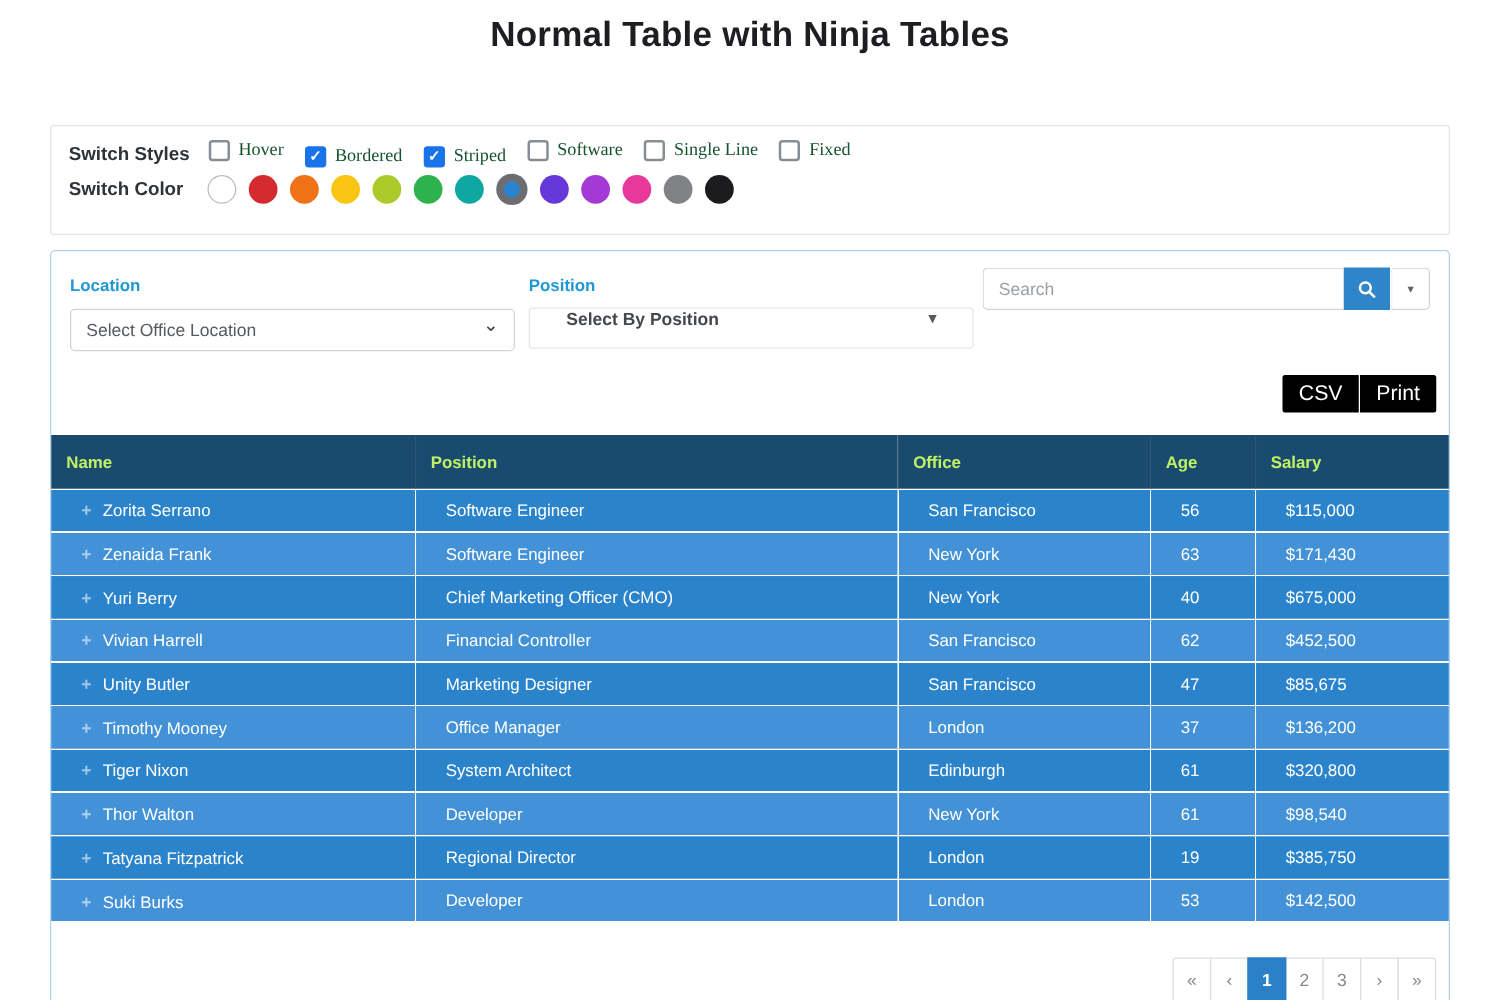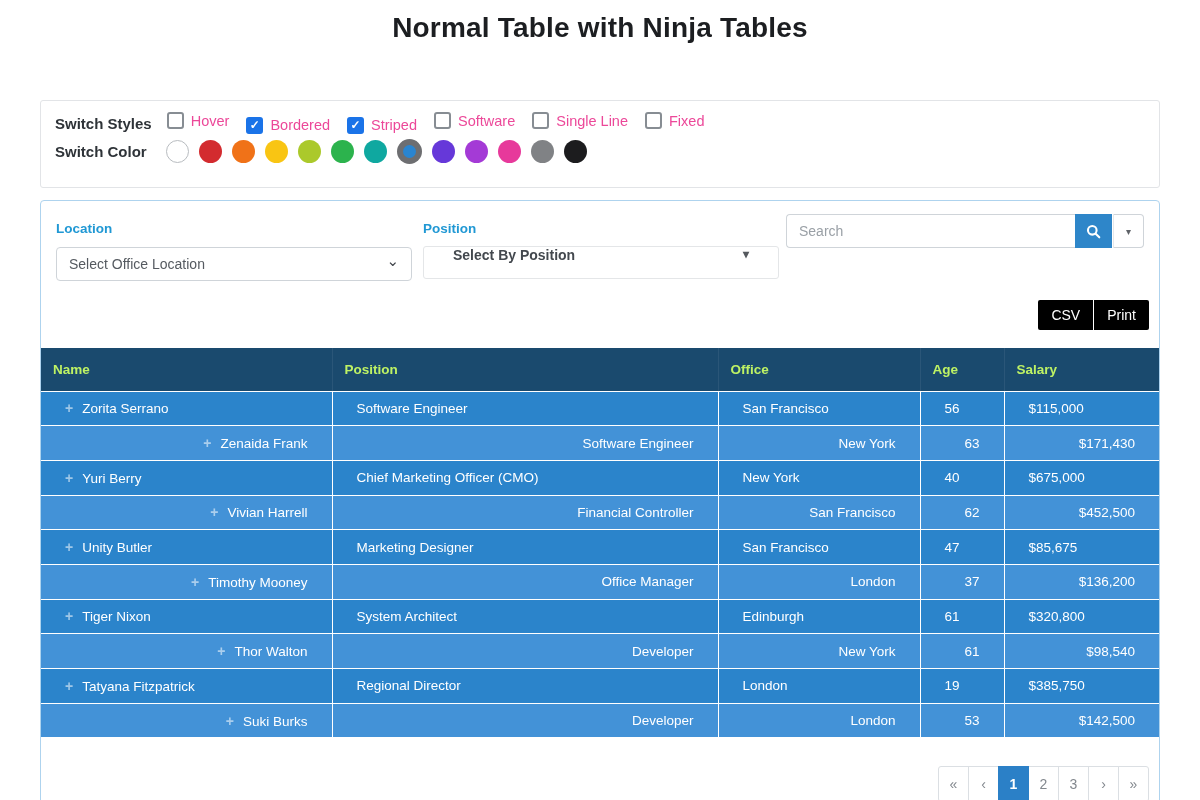--- a/index.html
+++ b/index.html
@@ -13,21 +13,21 @@
   .switch-panel { position: absolute; left: 40px; top: 100px; width: 1120px; height: 88px;
     border: 1px solid #e2e4e7; border-radius: 3px; background: #fff; padding: 9px 14px; }
   .switch-row { display: flex; align-items: center; height: 26px; }
   .switch-row + .switch-row { margin-top: 2px; }
   .switch-title { font-size: 15px; font-weight: 700; color: #2e3338; margin-right: 15px; min-width: 96px; }
   .cb-item { display: inline-flex; align-items: center; margin-right: 17px; cursor: pointer; }
   .cb { width: 17px; height: 17px; border: 2px solid #878d93; border-radius: 3px; background: #fff;
     display: inline-flex; align-items: center; justify-content: center;
     font-size: 12px; font-weight: 700; color: #fff; line-height: 1; }
   .cb.checked { background: var(--checkbox-checked); border-color: var(--checkbox-checked); }
-  .cb-label { font-size: 14.5px; color: #ec4899; margin-left: 7px; }
+  .cb-label { font-size: 14.5px; color: #14532d; margin-left: 7px; font-family: Liberation Serif, serif; }
 
   .swatch-list { display: flex; align-items: center; }
   .swatch { width: 23px; height: 23px; border-radius: 50%; margin-right: 10px; cursor: pointer;
     display: inline-flex; align-items: center; justify-content: center; flex: 0 0 auto; }
   .swatch-outline { border: 1px solid #b8bcc0; background: #fff; }
   .swatch-selected { width: 25px; height: 25px; }
   .swatch-inner { width: 13px; height: 13px; border-radius: 50%; display: block; }
 
   
   .table-panel { position: absolute; left: 40px; top: 200px; width: 1120px; height: 610px;
@@ -53,42 +53,42 @@
     border-radius: 4px 0 0 4px; padding: 0 12px; font-size: 14px; color: #333;
     font-family: "Liberation Sans", sans-serif; outline: none; }
   .search-input::placeholder { color: #9aa0a6; }
   .search-btn { width: 37px; height: 34px; background: var(--search-btn); border: none; cursor: pointer;
     display: flex; align-items: center; justify-content: center; }
   .search-caret-btn { width: 31px; height: 34px; background: #fff; border: 1px solid #cfd4d9;
     border-left: 1px solid #e6e8ea; border-radius: 0 4px 4px 0; cursor: pointer; margin-left: 1px;
     display: flex; align-items: center; justify-content: center; font-size: 10px; color: #5f6368; }
 
   .export-group { position: absolute; right: 10px; top: 99px; display: flex; }
-  .export-btn { background: var(--export-btn); color: #fff; border: none; font-size: 14px;
+  .export-btn { background: var(--export-btn); color: #fff; border: none; font-size: 17px;
     font-family: "Liberation Sans", sans-serif; padding: 0 13px; height: 30px; cursor: pointer; text-align: center; }
   .export-btn + .export-btn { margin-left: 1px; }
   .export-btn:first-child { border-radius: 2px 0 0 2px; }
   .export-btn:last-child { border-radius: 0 2px 2px 0; }
 
   
   .data-table { position: absolute; left: 0; top: 147px; width: 1118px; border-collapse: collapse;
     table-layout: fixed; }
   .data-table col:nth-child(1) { width: 291px; }
   .data-table col:nth-child(2) { width: 386px; }
   .data-table col:nth-child(3) { width: 202px; }
   .data-table col:nth-child(4) { width: 84px; }
   .data-table col:nth-child(5) { width: 155px; }
   .data-table th { background: var(--header-bg); color: #bef264; font-size: 13.5px; font-weight: 700;
     text-align: left; height: 43px; padding: 0 12px; border-right: 1px solid rgba(255,255,255,0.07); }
   .data-table th:last-child { border-right: none; }
   .data-table td { color: #fff; font-size: 13.5px; height: 34.7px; padding: 0 24px;
     border: 1px solid rgba(255,255,255,0.2); border-left: none; white-space: nowrap; overflow: hidden; }
   .data-table td:last-child { border-right: none; }
   .data-table tr.row-odd td { background: var(--row-odd); }
-  .data-table tr.row-even td { background: var(--row-even); text-align: right; }
+  .data-table tr.row-even td { background: var(--row-even); }
   .plus { color: rgba(255,255,255,0.55); font-weight: 700; font-size: 14px; margin-right: 9px; cursor: pointer; }
 
   
   .pagination { position: absolute; right: 10px; top: 565px; display: flex; }
   .page-btn { width: 31px; height: 36px; background: #fff; border: 1px solid #dbdfe3;
     color: #83888e; font-size: 14px; font-family: "Liberation Sans", sans-serif; cursor: pointer;
     margin-left: -1px; display: flex; align-items: center; justify-content: center; }
   .page-btn:first-child { border-radius: 3px 0 0 3px; margin-left: 0; }
   .page-btn:last-child { border-radius: 0 3px 3px 0; }
   .page-btn.active { background: var(--pagination-active); border-color: var(--pagination-active);

